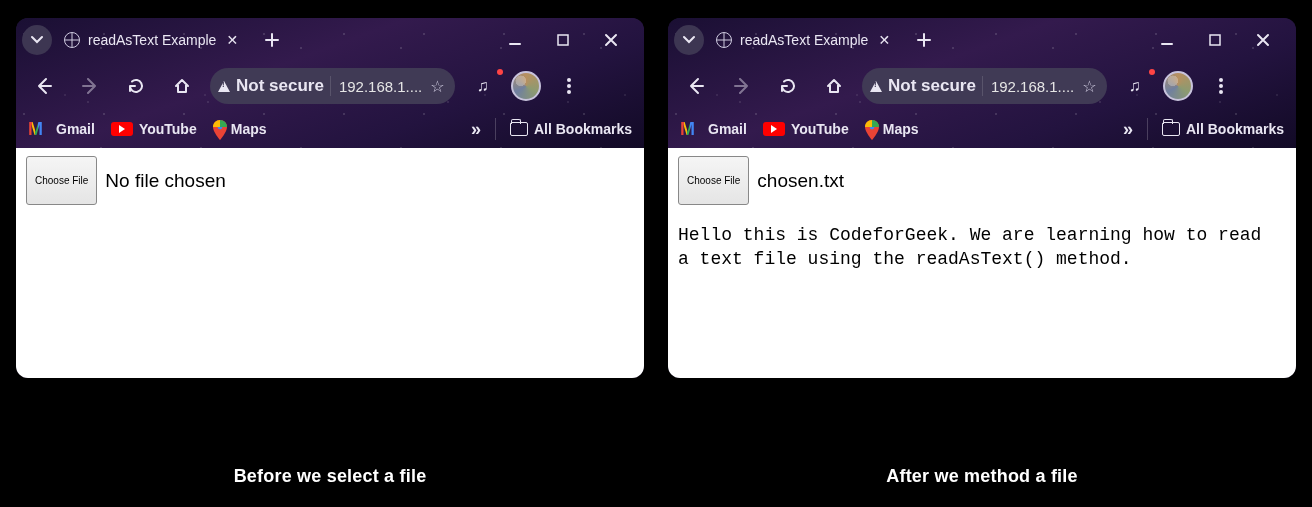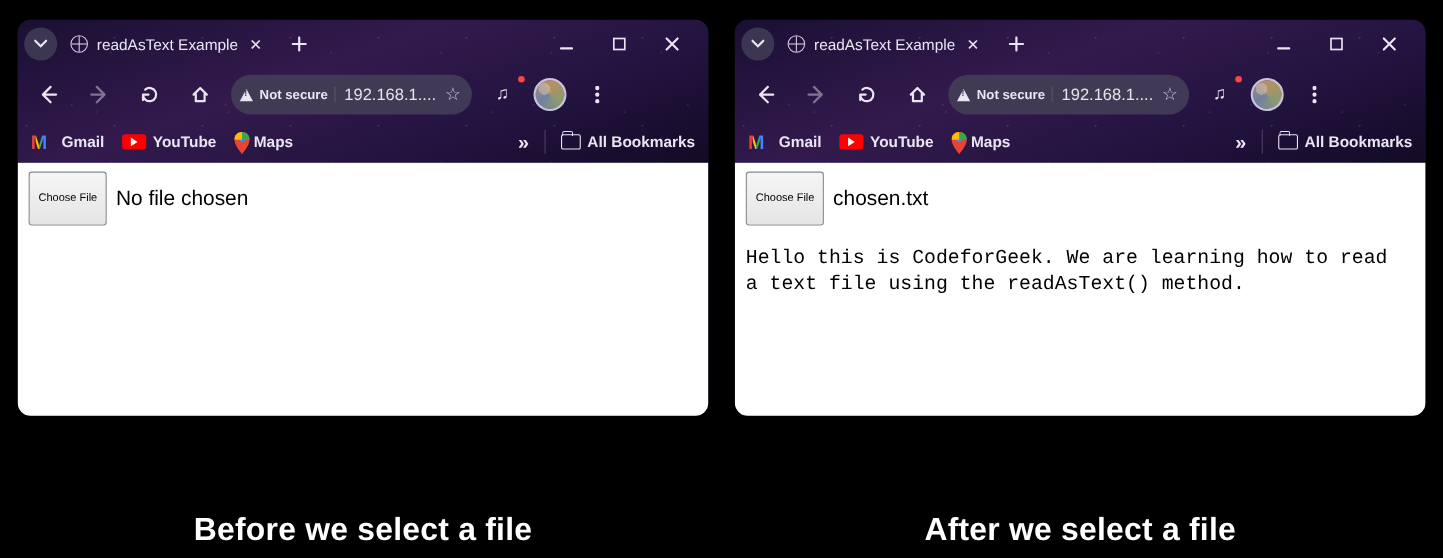--- a/index.html
+++ b/index.html
@@ -30,21 +30,21 @@
   }
   .pane.left { left: 16px; }
   .pane.right { left: 668px; }
   .caption {
     position: absolute;
     top: 466px;
     width: 628px;
     text-align: center;
     color: #fff;
     font-weight: 800;
-    font-size: 29px;
+    font-size: 18px;
     letter-spacing: 0.2px;
   }
   .caption.left { left: 16px; }
   .caption.right { left: 668px; }
 
   
   .chrome {
     background:
       radial-gradient(circle at 10% 20%, #ffffff22 1px, transparent 1px),
       radial-gradient(circle at 60% 70%, #ffffff18 1px, transparent 1px),
@@ -121,21 +121,21 @@
     border-radius: 22px;
     height: 36px;
     padding: 0 10px 0 8px;
     flex: 0 1 auto;
     max-width: 270px;
   }
   .not-secure {
     display:flex; align-items:center; gap:6px;
     background:#00000000;
     font-weight:700;
-    font-size:12px;
+    font-size:17px;
     white-space: nowrap;
     padding-right: 6px;
     border-right: 1px solid #ffffff22;
   }
   .triangle {
     width:0;height:0;
     border-left:6px solid transparent;
     border-right:6px solid transparent;
     border-bottom:11px solid #e9e6f2;
     position:relative;
@@ -462,15 +462,15 @@
     <div class="page">
       <div class="file-row">
         <button class="choose-btn">Choose File</button>
         <span class="filetext">chosen.txt</span>
       </div>
       <div class="content-text">Hello this is CodeforGeek. We are learning how to read a text file using the readAsText() method.</div>
     </div>
   </div>
 
   <div class="caption left">Before we select a file</div>
-  <div class="caption right">After we select a file</div>
+  <div class="caption right">After we method a file</div>
 
 </div>
 
 </body></html>

